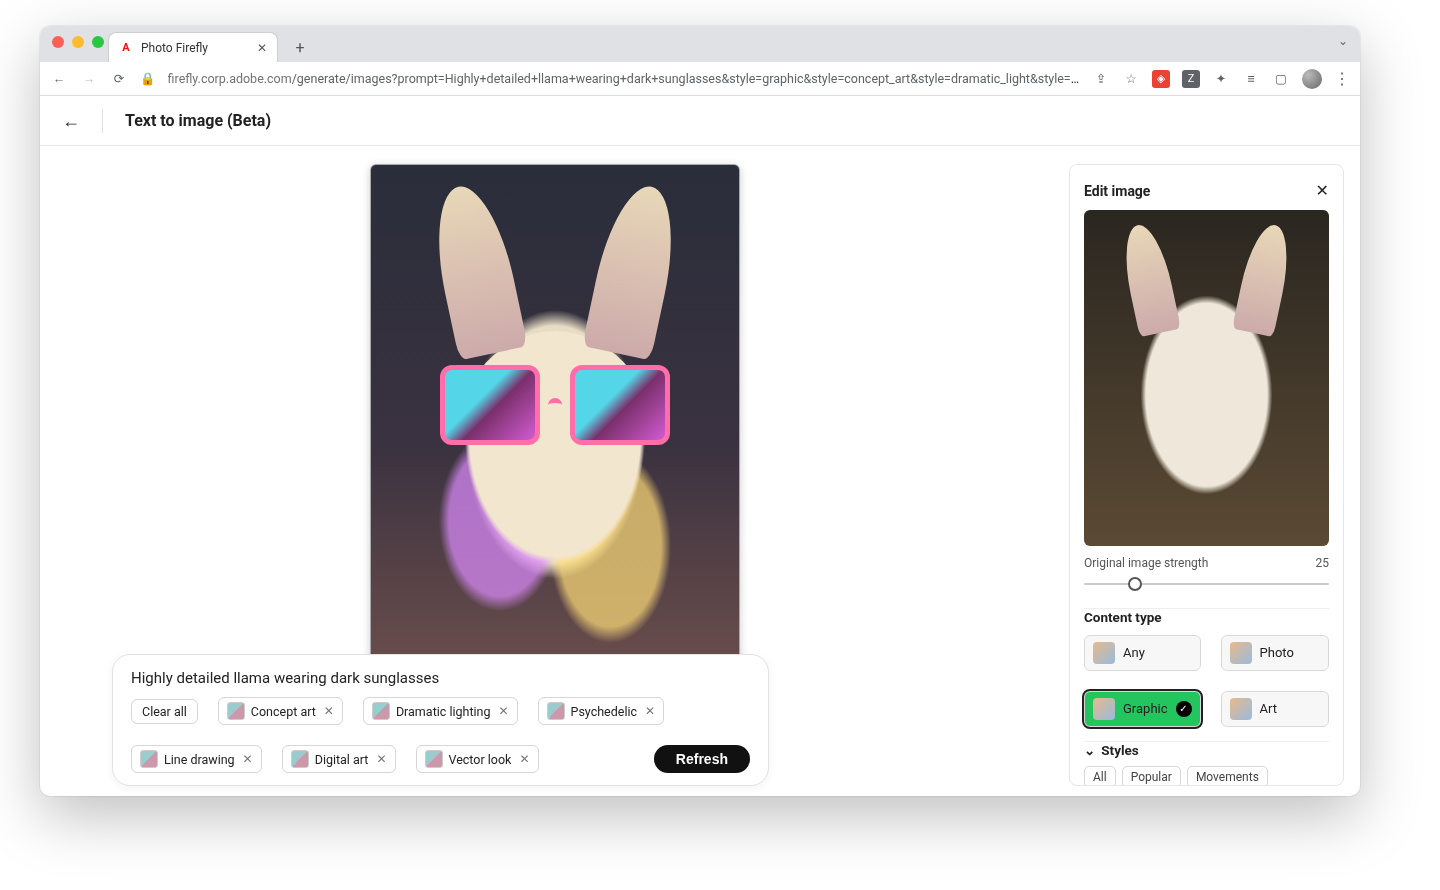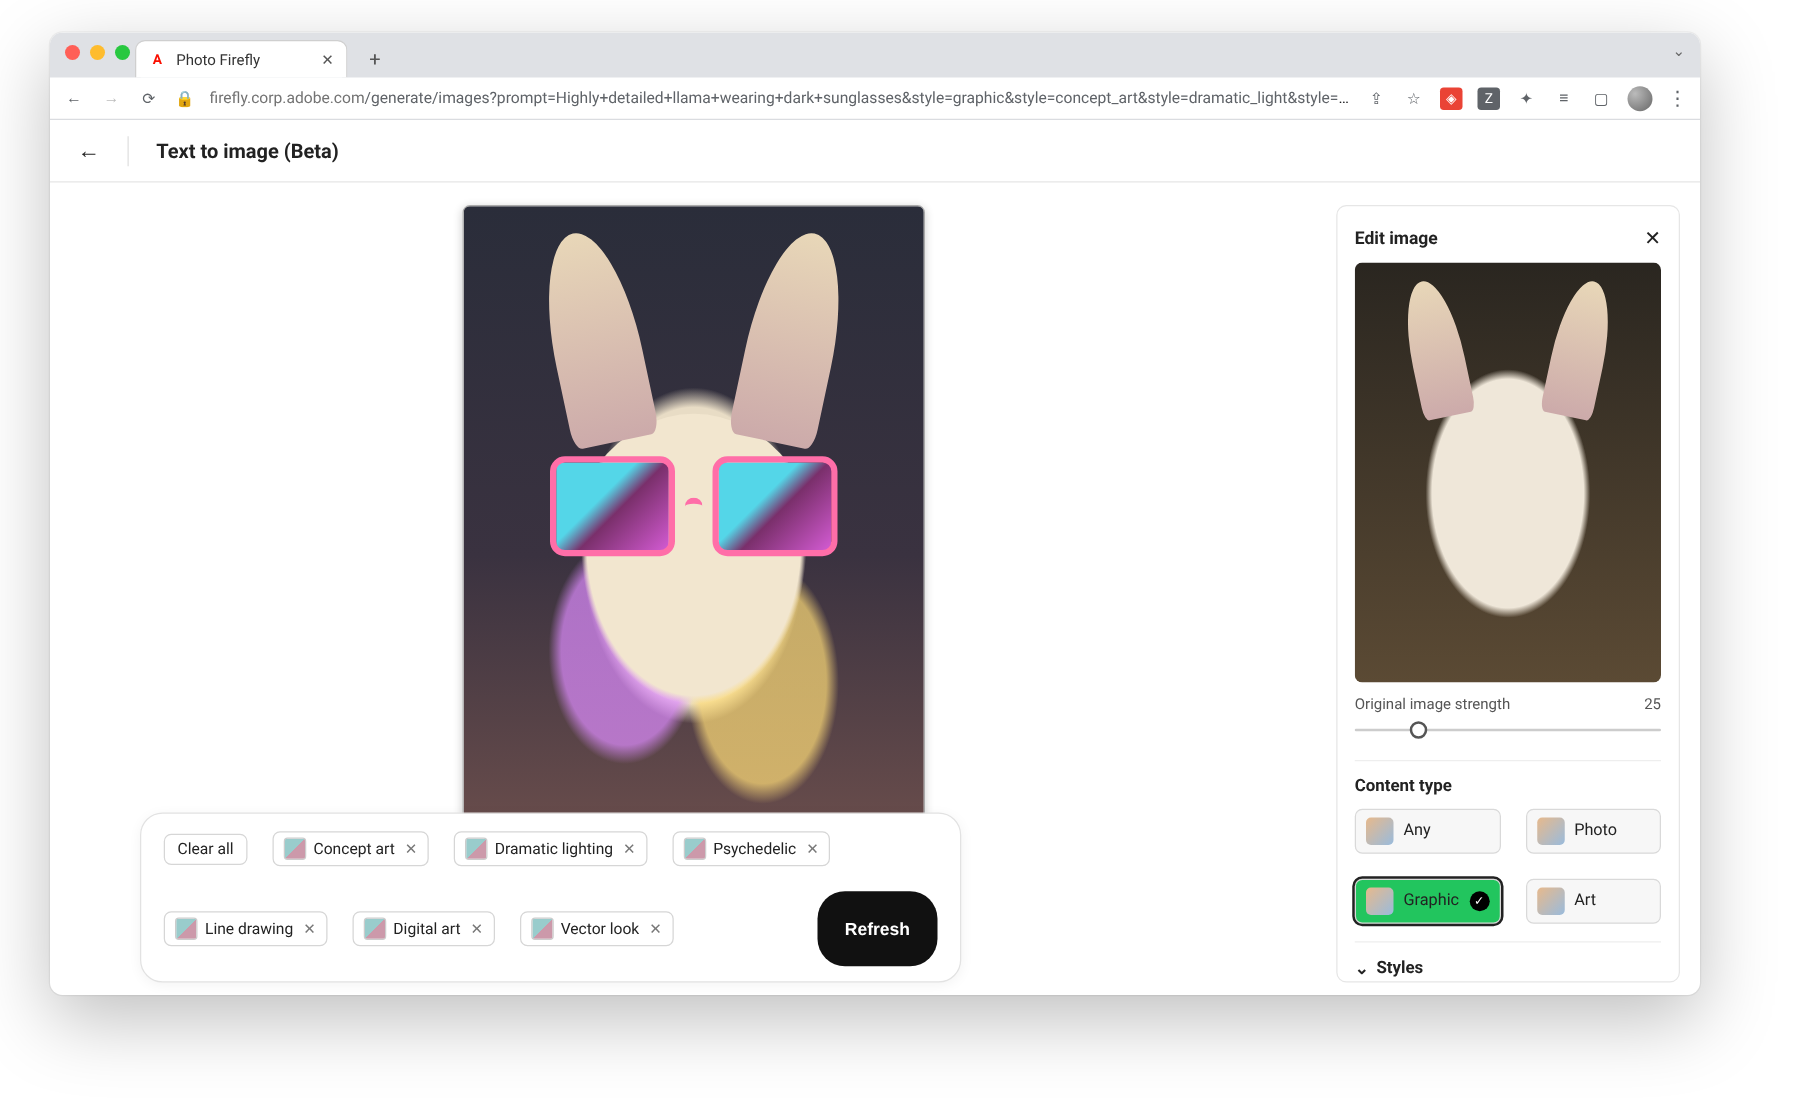--- a/index.html
+++ b/index.html
@@ -61,37 +61,37 @@
 
   
   .prompt-wrap{position:absolute;left:72px;right:300px;bottom:10px;}
   .prompt-box{background:#fff;border:1px solid #e2e2e2;border-radius:18px;padding:14px 18px 12px;box-shadow:0 2px 10px rgba(0,0,0,.05)}
   .prompt-text{font-size:15px;color:#222;margin-bottom:10px}
   .chips{display:flex;gap:20px;align-items:center;flex-wrap:wrap}
   .chip{display:flex;align-items:center;gap:6px;border:1px solid #d6d6d6;border-radius:6px;padding:4px 8px;font-size:12.5px;color:#222;background:#fff;cursor:pointer}
   .chip.clear{padding:4px 10px}
   .chip .sw{width:18px;height:18px;border-radius:3px;background:linear-gradient(135deg,#9cc 0 50%,#c9a 50% 100%);border:1px solid #ccc}
   .chip .x{color:#777;font-size:12px;margin-left:2px}
-  .refresh{margin-left:auto;background:#111;color:#fff;border-radius:22px;padding:22px 22px;font-size:14px;font-weight:600;border:none;cursor:pointer}
+  .refresh{margin-left:auto;background:#111;color:#fff;border-radius:22px;padding:6px 22px;font-size:14px;font-weight:600;border:none;cursor:pointer}
 
   
   .panel{width:275px;margin:18px 16px 10px 0;border:1px solid #e6e6e6;border-radius:8px;padding:16px 14px;overflow:auto;font-size:13px;color:#222}
   .panel-head{display:flex;align-items:center;justify-content:space-between;margin-bottom:10px}
   .panel-head h3{font-size:14px;font-weight:700}
   .panel-head .close{font-size:16px;cursor:pointer}
   .thumb{width:100%;aspect-ratio:.73;border-radius:6px;background:
     radial-gradient(ellipse at 50% 55%,#efe7d9 0 35%,transparent 38%),
     linear-gradient(180deg,#2a2620 0%,#5b4a34 100%);position:relative;overflow:hidden;margin-bottom:10px}
   .thumb .ear{width:42px;height:110px;top:14px}
   .thumb .ear.l{left:44px}.thumb .ear.r{right:44px}
   .slab{display:flex;justify-content:space-between;font-size:12px;color:#555;margin-bottom:4px}
   .slider{position:relative;height:20px}
   .slider .track{position:absolute;left:0;right:0;top:9px;height:2px;background:#ccc;border-radius:2px}
   .slider .knob{position:absolute;top:3px;width:14px;height:14px;border-radius:50%;background:#fff;border:2px solid #555;left:18%}
-  .sect{border-top:1px solid #eee;margin-top:14px;padding-top:12px}
+  .sect{border-top:1px solid #eee;margin-top:14px;padding-top:0}
   .sect h4{font-size:13.5px;font-weight:700;margin-bottom:10px}
   .ctgrid{display:grid;grid-template-columns:1fr 1fr;gap:20px}
   .ctbtn{display:flex;align-items:center;gap:8px;border:1px solid #d9d9d9;border-radius:6px;padding:6px 8px;background:#f7f7f7;cursor:pointer;font-size:13px}
   .ctbtn .sw{width:22px;height:22px;border-radius:4px;background:linear-gradient(135deg,#e7b98c,#9bd)}
   .ctbtn.sel{outline:2px solid #222;background:#22c55e}
   .ctbtn .chk{margin-left:auto;width:16px;height:16px;border-radius:50%;background:#000;color:#fff;display:flex;align-items:center;justify-content:center;font-size:10px}
   .styles-head{display:flex;align-items:center;gap:6px;font-weight:700;font-size:13.5px;margin-bottom:8px}
   .tags{display:flex;flex-wrap:wrap;gap:6px}
   .tag{border:1px solid #d6d6d6;border-radius:5px;padding:3px 8px;font-size:12px;color:#444;background:#fff;cursor:pointer}
 </style>
@@ -149,20 +149,21 @@
         <div class="ear r"></div>
         <div class="shades">
           <div class="lens"></div>
           <div class="bridge"></div>
           <div class="lens"></div>
         </div>
       </div>
 
       <div class="prompt-wrap">
         <div class="prompt-box">
+          <div class="prompt-text">Highly detailed llama wearing dark sunglasses</div>
           <div class="chips">
             <div class="chip clear">Clear all</div>
             <div class="chip">
                 <span class="sw"></span>
                 <span>Concept art</span>
                 <span class="x">✕</span>
               </div>
             <div class="chip">
                 <span class="sw"></span>
                 <span>Dramatic lighting</span>

